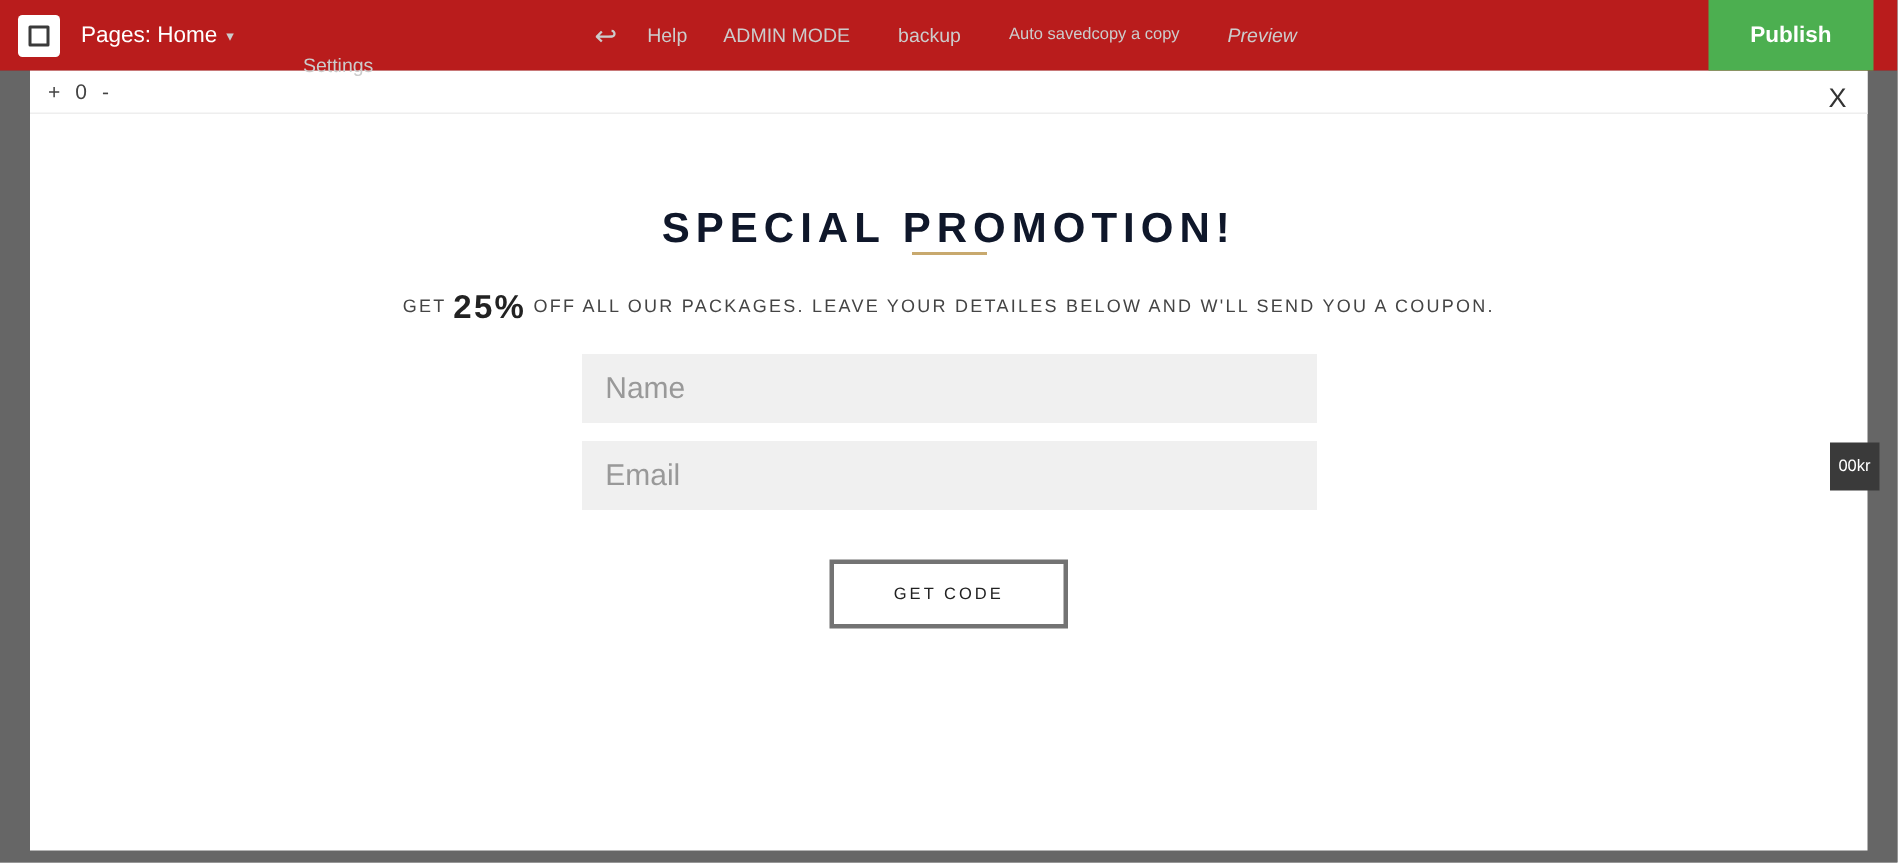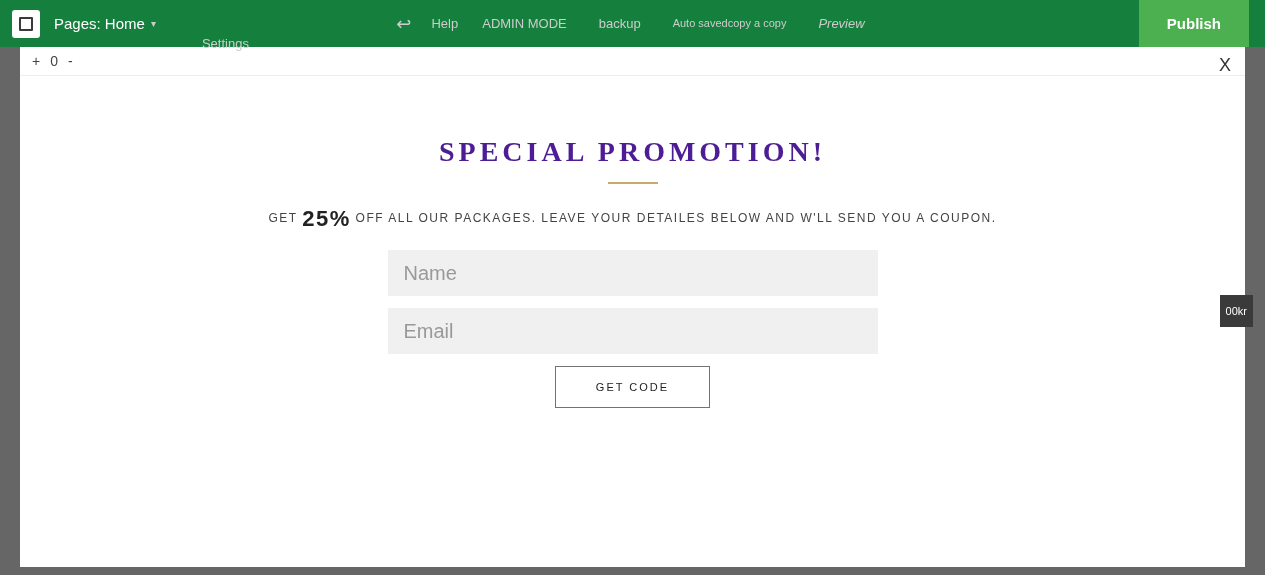--- a/index.html
+++ b/index.html
@@ -13,21 +13,21 @@
       height: 575px;
       font-family: Arial, sans-serif;
       overflow: hidden;
       background: #555;
     }
 
     
     .topbar {
       display: flex;
       align-items: center;
-      background: #15803d;
+      background: #b91c1c;
       height: 47px;
       padding: 0 12px;
       color: #fff;
       position: relative;
       z-index: 10;
     }
 
     .topbar-logo {
       width: 28px;
       height: 28px;
@@ -201,26 +201,25 @@
 
     
     .promo-section {
       display: flex;
       flex-direction: column;
       align-items: center;
       padding: 60px 20px 60px;
     }
 
     .promo-title {
-      font-family: Liberation Serif, serif;
+      font-family: Liberation Sans, sans-serif;
       font-size: 28px;
       letter-spacing: 4px;
-      color: #4c1d95;
+      color: #0f172a;
       text-align: center;
-      margin-bottom: 14px;
     }
 
     .promo-divider {
       width: 50px;
       border: none;
       border-top: 2px solid #c8a96e;
       margin-bottom: 22px;
     }
 
     .promo-desc {
@@ -255,23 +254,23 @@
       font-size: 20px;
       color: #777;
       width: 100%;
     }
 
     .promo-input::placeholder {
       color: #999;
     }
 
     .get-code-btn {
-      margin-top: 0;
+      margin-top: 21px;
       background: #fff;
-      border: 1px solid #737373;
+      border: 3px solid #737373;
       color: #222;
       font-size: 11px;
       letter-spacing: 2px;
       padding: 14px 40px;
       cursor: pointer;
       align-self: center;
       text-transform: uppercase;
     }
 
     

